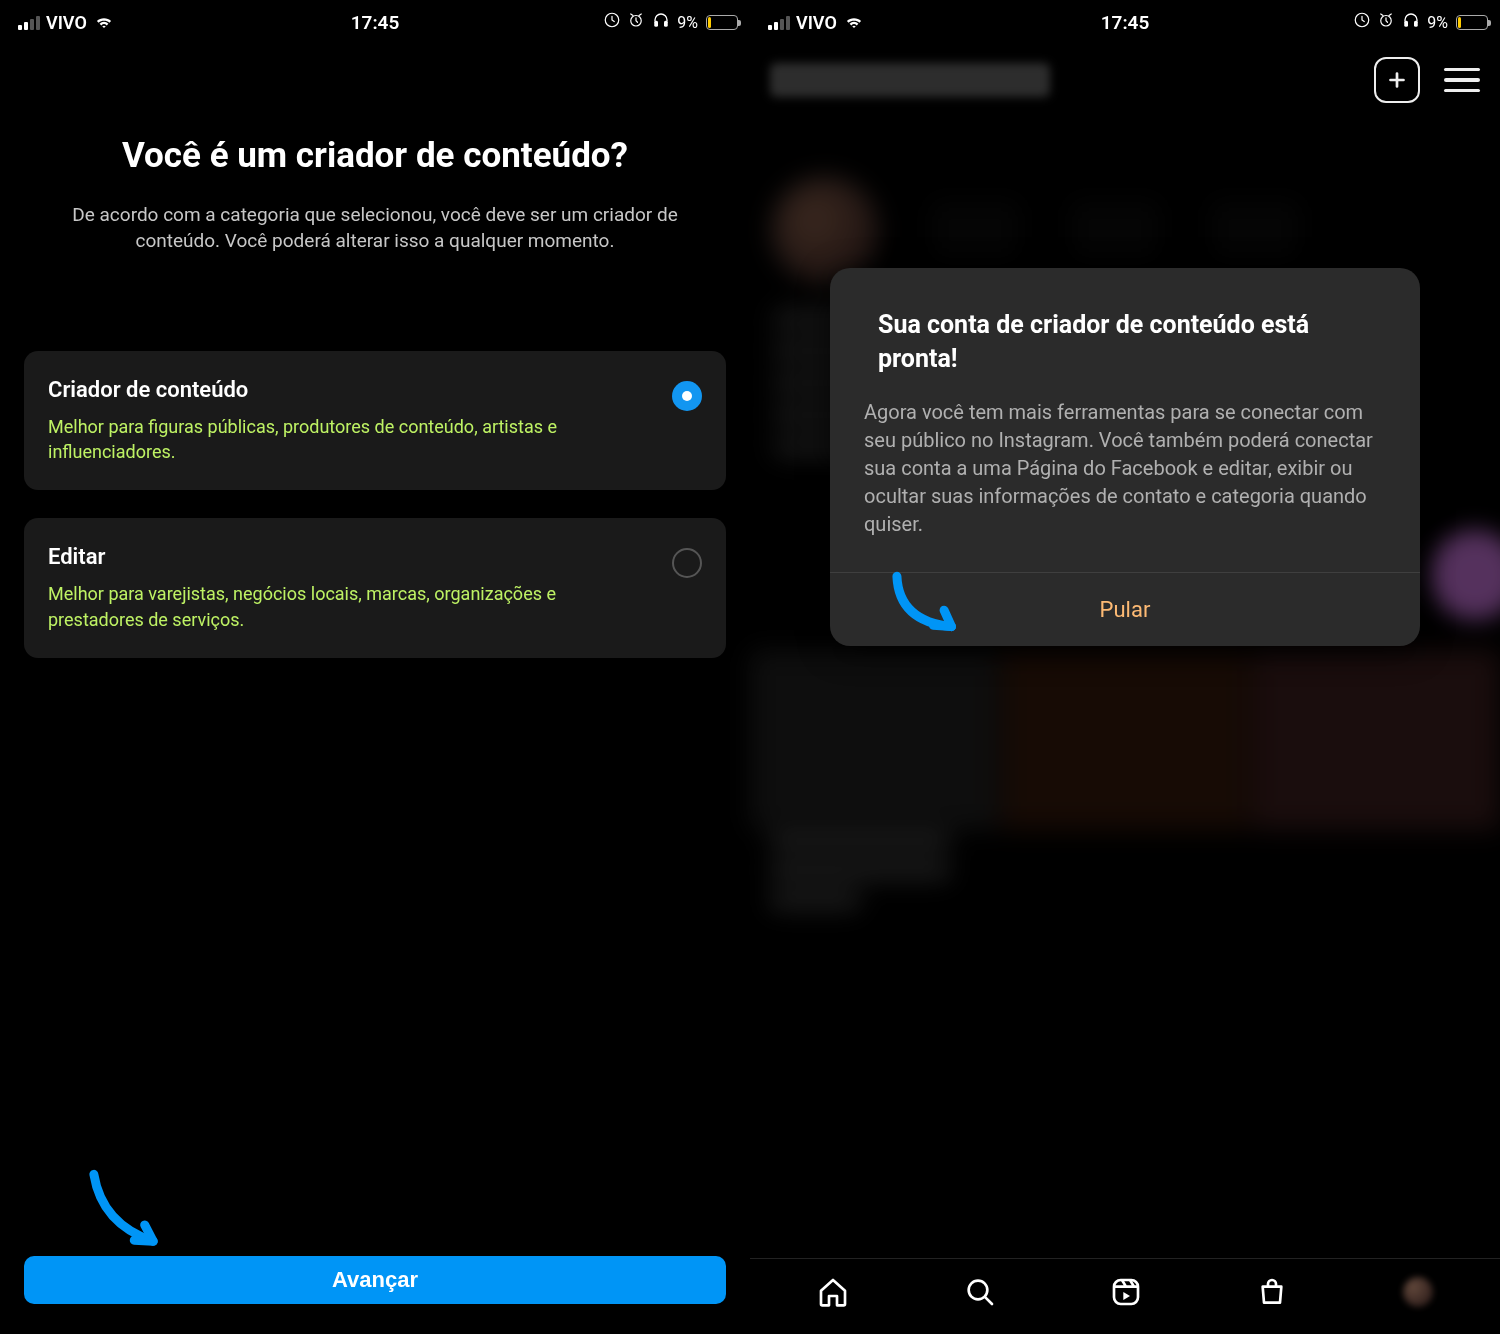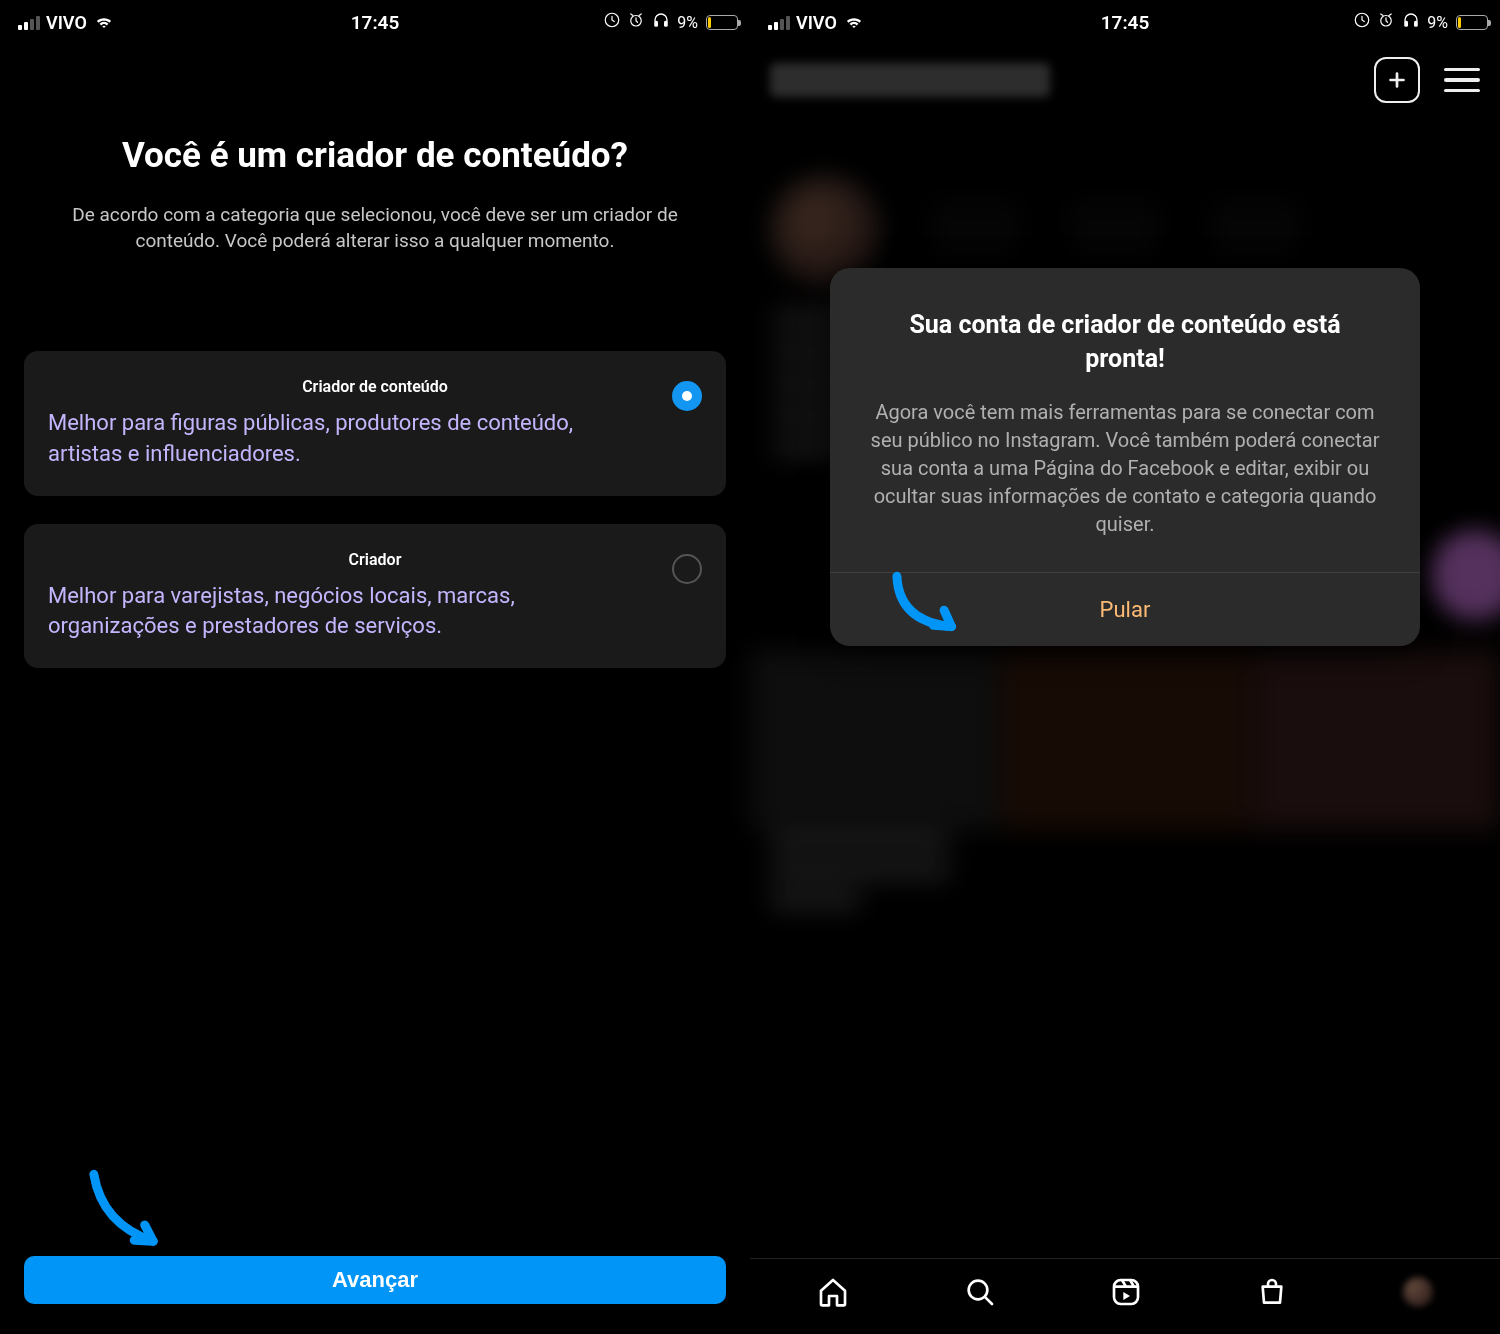--- a/index.html
+++ b/index.html
@@ -56,30 +56,29 @@
   }
   .option-card {
     background: #1a1a1a;
     border-radius: 14px;
     padding: 26px 24px 26px 24px;
     text-align: left;
     margin-bottom: 28px;
     position: relative;
   }
   .option-title {
-    font-size: 16px;
+    font-size: 22px;
     font-weight: 600;
     margin-bottom: 12px;
     color: #fff;
-    text-align: center;
   }
   .option-desc {
-    font-size: 22px;
+    font-size: 18px;
     line-height: 1.4;
-    color: #c4b5fd;
+    color: #bef264;
     padding-right: 60px;
   }
   .radio {
     position: absolute;
     top: 30px;
     right: 24px;
     width: 30px;
     height: 30px;
     border-radius: 50%;
     border: 2px solid #555;
@@ -198,21 +197,21 @@
     left: 80px;
     right: 80px;
     top: 268px;
     background: #2b2b2b;
     border-radius: 20px;
     overflow: hidden;
     box-shadow: 0 5px 30px rgba(0,0,0,0.6);
   }
   .modal-body {
     padding: 40px 30px 34px 30px;
-    text-align: center;
+    text-align: left;
   }
   .modal-title {
     font-size: 25px;
     font-weight: 700;
     color: #fff;
     line-height: 1.35;
     margin-bottom: 22px;
     padding: 0 18px;
   }
   .modal-desc {
@@ -297,21 +296,21 @@
     <h1 class="left-title">Você é um criador de conteúdo?</h1>
     <p class="left-sub">De acordo com a categoria que selecionou, você deve ser um criador de conteúdo. Você poderá alterar isso a qualquer momento.</p>
 
     <div class="option-card">
       <div class="option-title">Criador de conteúdo</div>
       <div class="option-desc">Melhor para figuras públicas, produtores de conteúdo, artistas e influenciadores.</div>
       <div class="radio selected"></div>
     </div>
 
     <div class="option-card">
-      <div class="option-title">Criador</div>
+      <div class="option-title">Editar</div>
       <div class="option-desc">Melhor para varejistas, negócios locais, marcas, organizações e prestadores de serviços.</div>
       <div class="radio"></div>
     </div>
   </div>
 
   <div class="bottom-bar-left">
     <button class="primary-btn">Avançar</button>
   </div>
 
   <div class="arrow-annot left-arrow">

